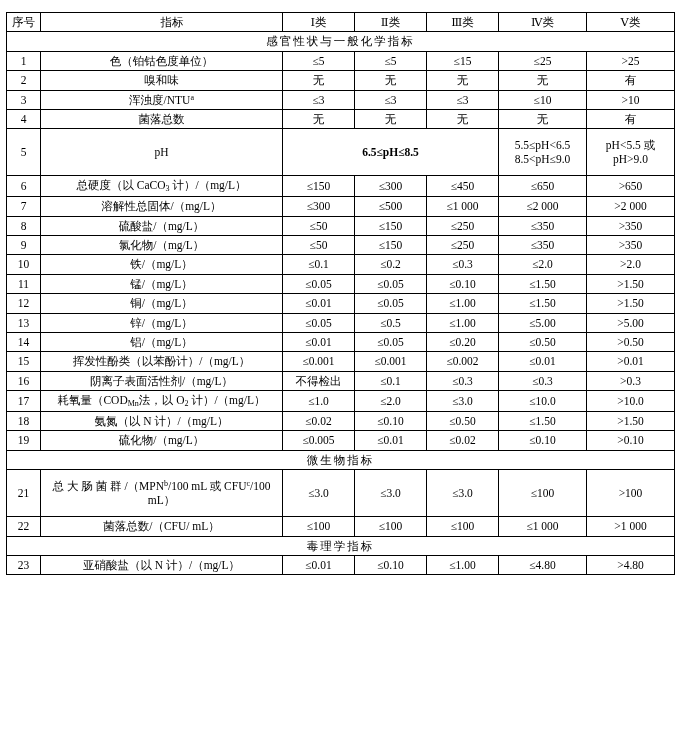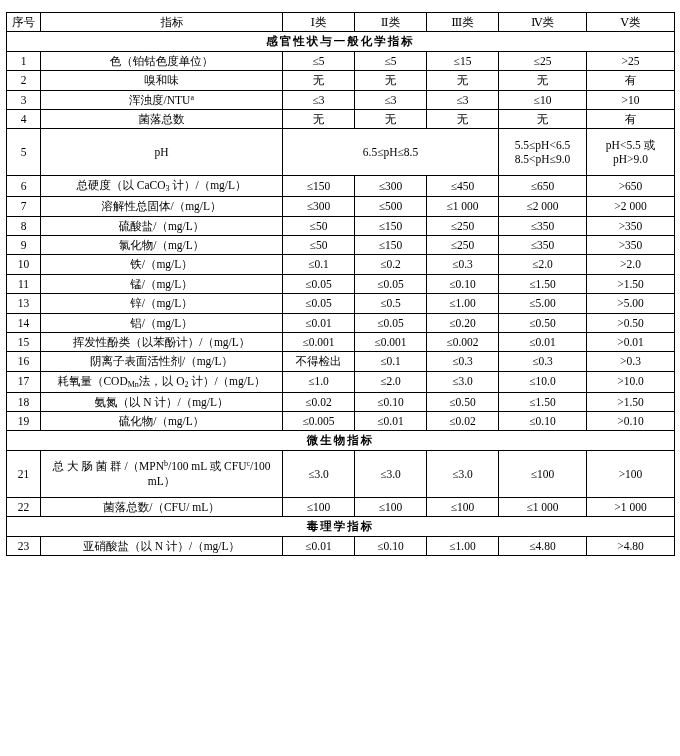--- a/index.html
+++ b/index.html
@@ -30,21 +30,21 @@
     text-align: center;
   }
   td.idx { width: 34px; }
   td.name {
     width: 240px;
     text-align: left;
     padding-left: 8px;
   }
   .hdr td { font-size: 12px; padding: 5px 3px; }
   .section td {
-    font-weight: bold;
+    font-weight: normal;
     letter-spacing: 2px;
     font-size: 12px;
     padding: 4px 0;
   }
   .tall td { height: 42px; }
   .two-line { line-height: 1.35; }
   sub { font-size: 8px; vertical-align: -2px; }
   sup { font-size: 8px; vertical-align: 4px; }
   .wm {
     position: absolute;
@@ -53,21 +53,21 @@
     font-size: 25px;
     color: #6fd3e0;
     opacity: 0.85;
     letter-spacing: 3px;
     pointer-events: none;
     white-space: nowrap;
   }
   .wm1 { left: 118px; top: 88px; }
   .wm2 { left: 132px; top: 318px; }
   .wm3 { left: 122px; top: 565px; }
-  .ph { text-align: center; }
+  .ph { text-align: center; font-weight: bold; }
 </style>
 </head>
 <body>
 
 <div class="wm wm1"></div>
 <div class="wm wm2"></div>
 <div class="wm wm3"></div>
 
 <table class="std">
   <colgroup>
@@ -183,20 +183,29 @@
       <tr>
         <td class="idx">11</td>
         <td class="name">锰/（mg/L）</td>
         <td>≤0.05</td>
         <td>≤0.05</td>
         <td>≤0.10</td>
         <td>≤1.50</td>
         <td>&gt;1.50</td>
       </tr>
       <tr>
+        <td class="idx">12</td>
+        <td class="name">铜/（mg/L）</td>
+        <td>≤0.01</td>
+        <td>≤0.05</td>
+        <td>≤1.00</td>
+        <td>≤1.50</td>
+        <td>&gt;1.50</td>
+      </tr>
+      <tr>
         <td class="idx">13</td>
         <td class="name">锌/（mg/L）</td>
         <td>≤0.05</td>
         <td>≤0.5</td>
         <td>≤1.00</td>
         <td>≤5.00</td>
         <td>&gt;5.00</td>
       </tr>
       <tr>
         <td class="idx">14</td>

